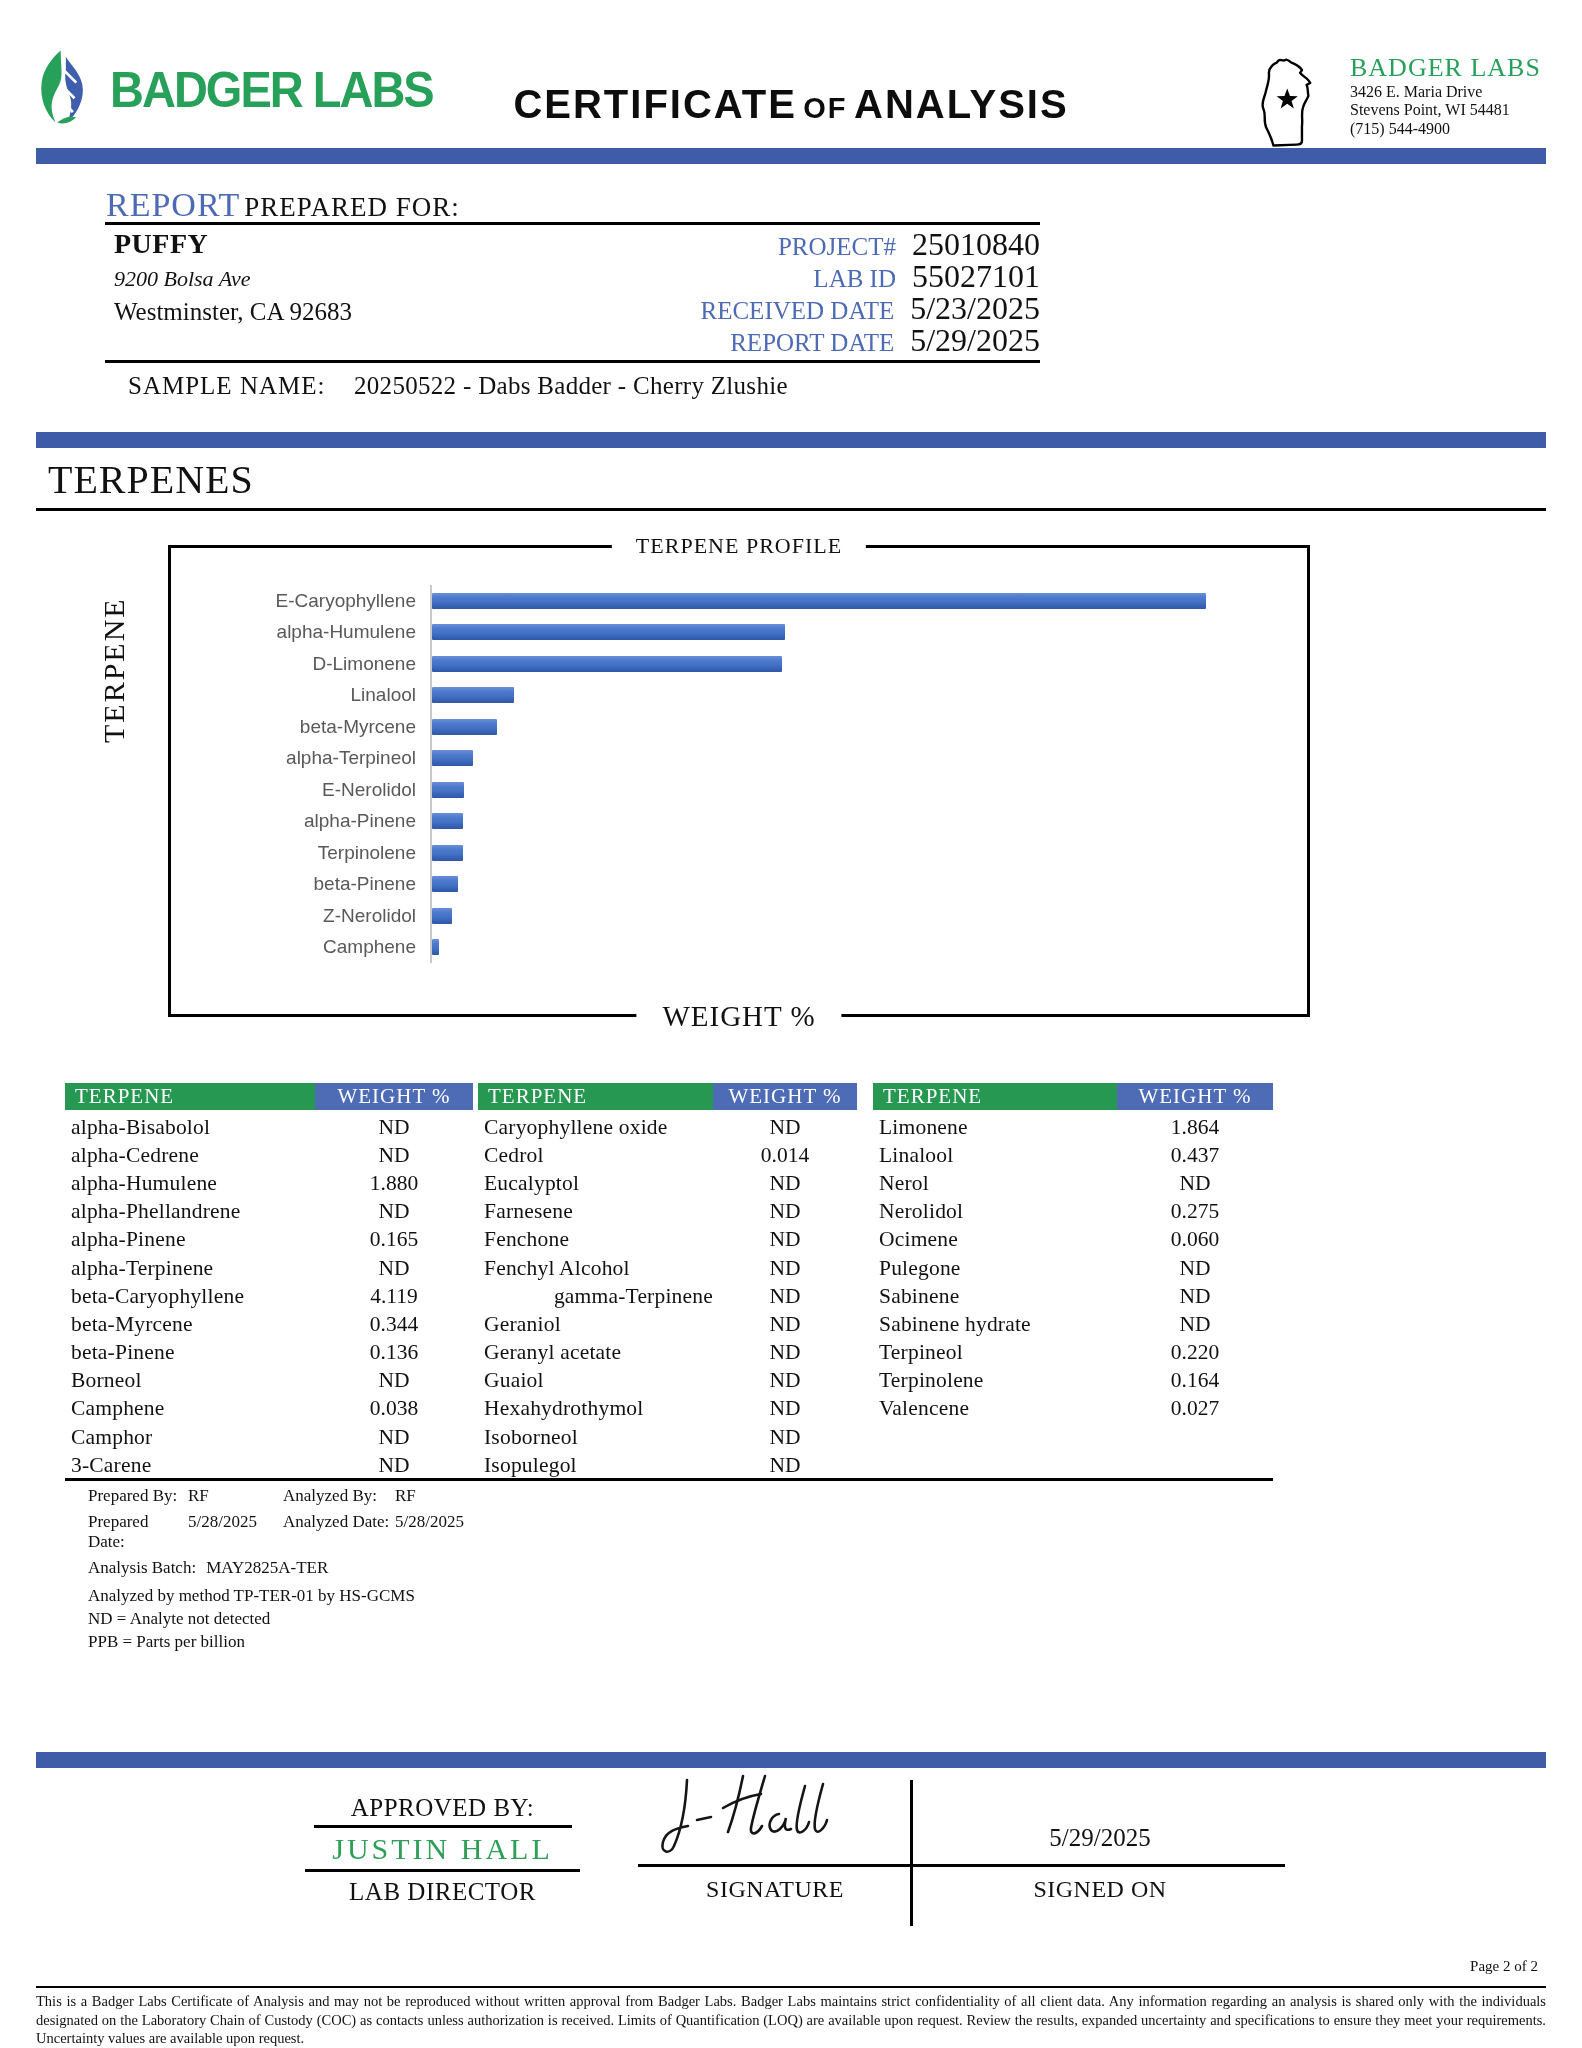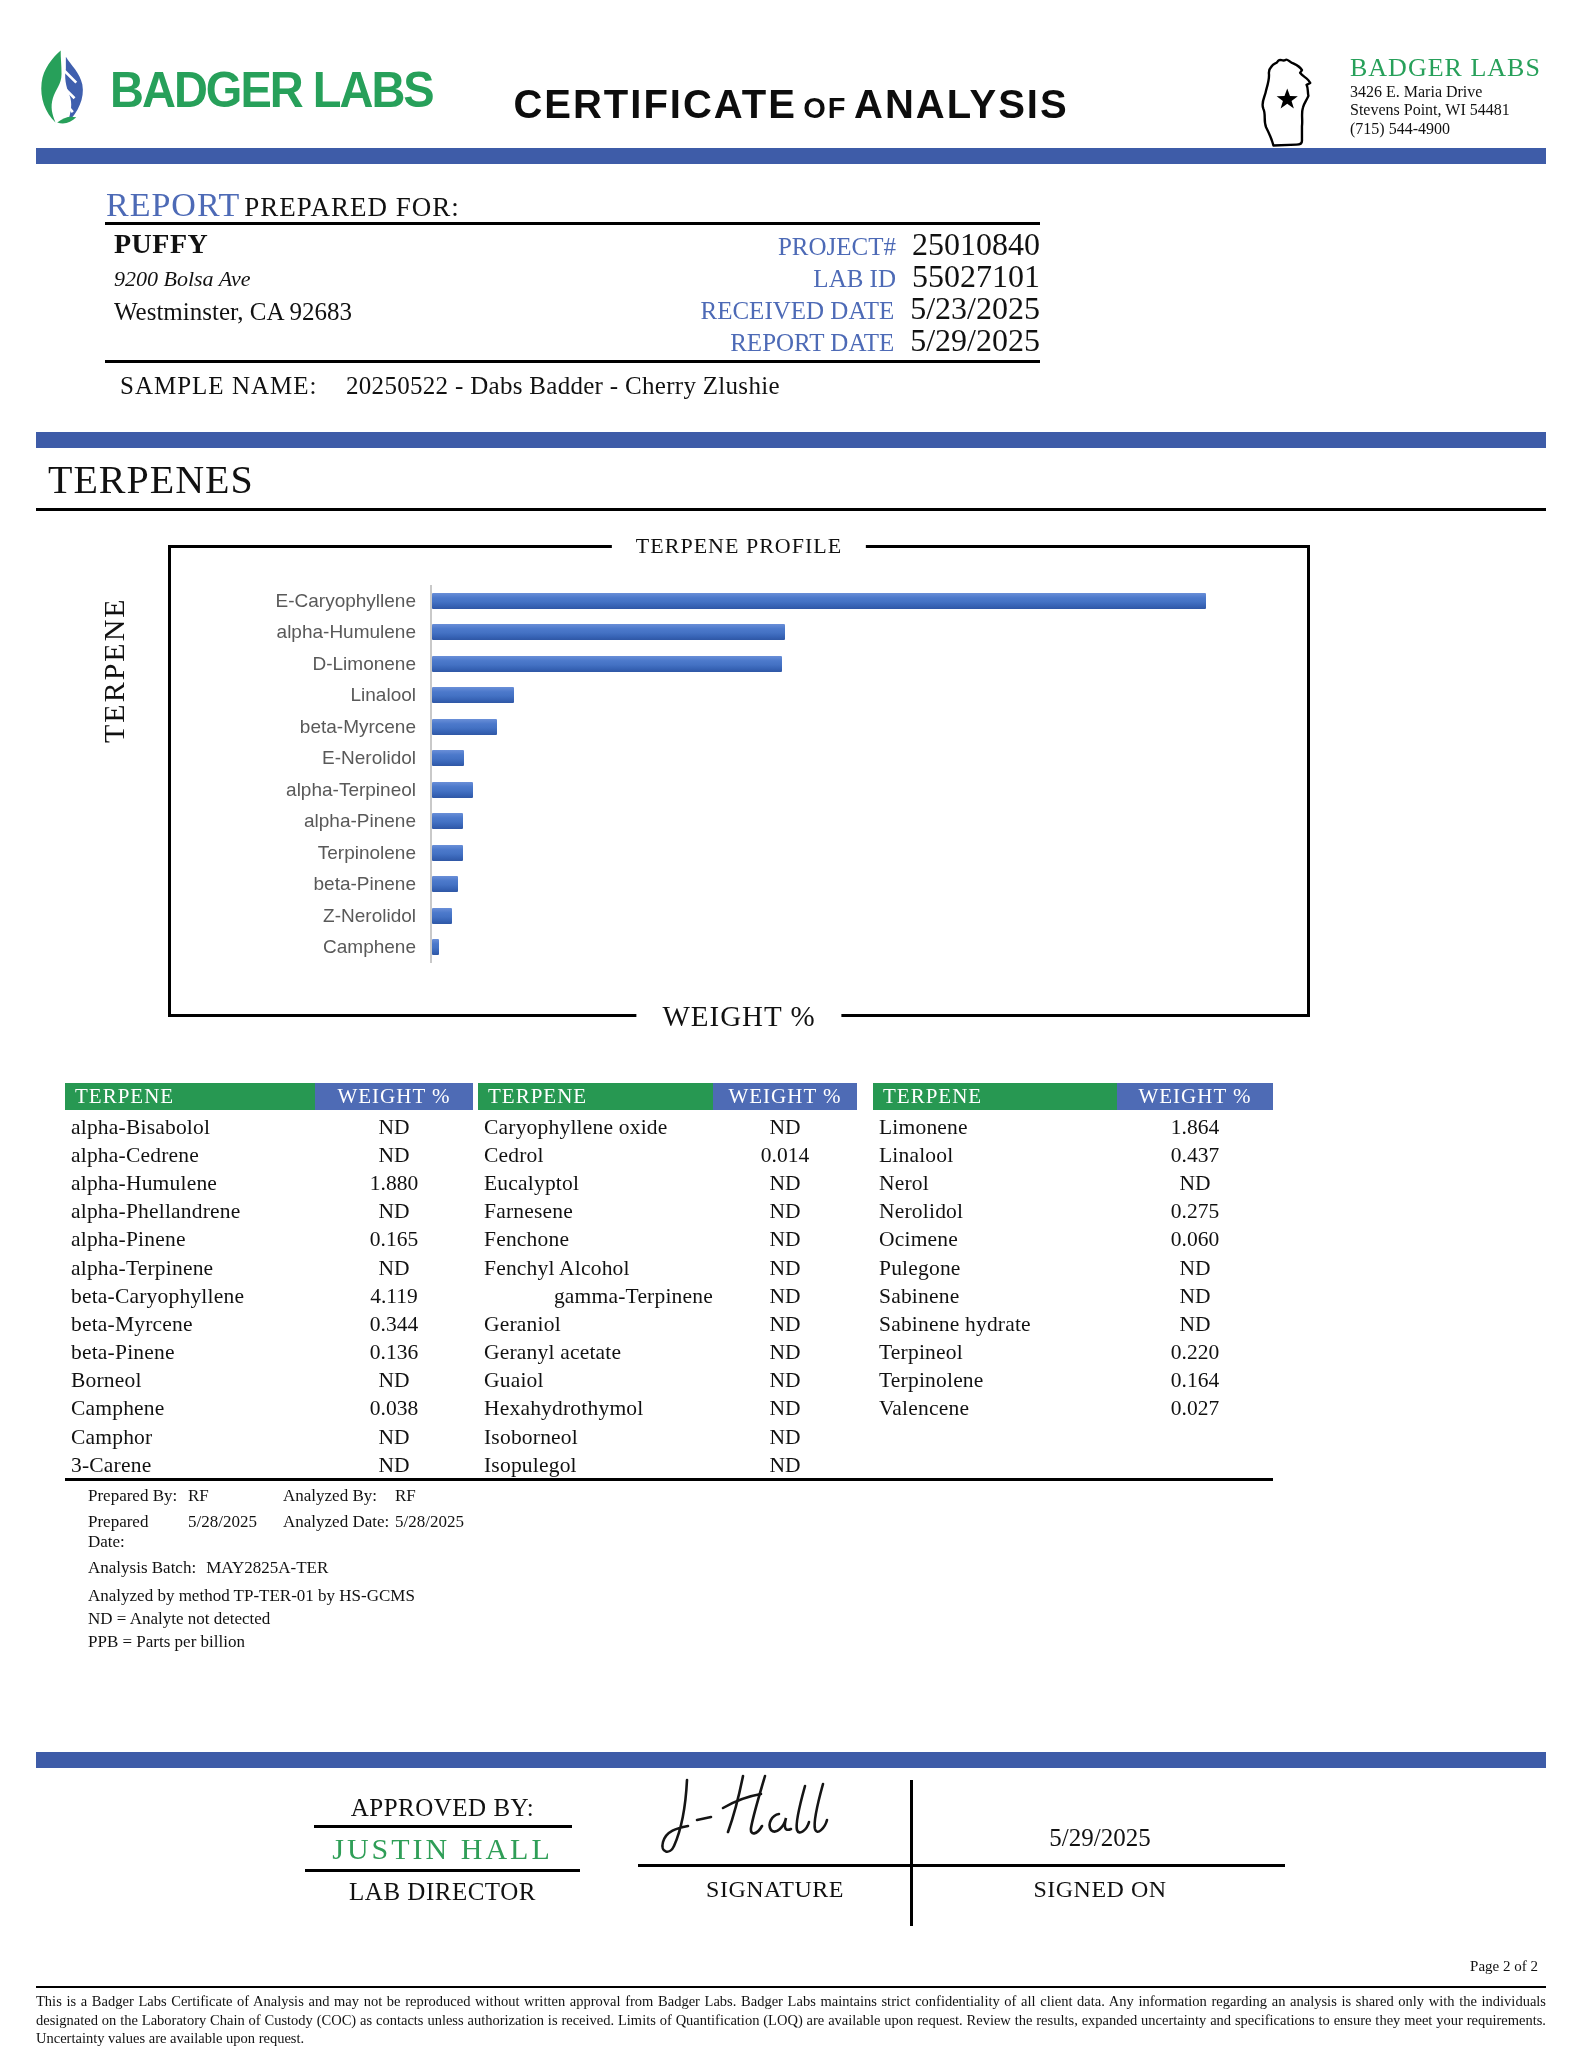--- a/index.html
+++ b/index.html
@@ -34,21 +34,21 @@
   .report-heading .r1{color:var(--lblue);font-size:34px;letter-spacing:1px;}
   .report-heading .r2{color:#111;font-size:27px;letter-spacing:1px;}
   .rule{position:absolute;background:#000;height:3px;}
   .client-name{position:absolute;left:114px;top:228px;font-size:28px;font-weight:700;letter-spacing:.5px;}
   .client-line1{position:absolute;left:114px;top:266px;font-size:22px;font-style:italic;}
   .client-line2{position:absolute;left:114px;top:298px;font-size:25px;}
   .meta-rows{position:absolute;left:560px;top:226px;width:480px;}
   .meta-row{display:flex;height:32px;align-items:baseline;}
   .meta-label{width:345px;text-align:right;color:var(--lblue);font-size:25px;}
   .meta-value{margin-left:16px;font-size:32px;color:#111;}
-  .sample-row{position:absolute;left:120px;top:372px;font-size:25px;letter-spacing:.3px;}
+  .sample-row{position:absolute;left:128px;top:372px;font-size:25px;letter-spacing:.3px;}
   .sample-row .sl{letter-spacing:1px;}
   .sample-row .sv{margin-left:22px;}
 
   
   .terp-heading{position:absolute;left:48px;top:456px;font-size:40px;letter-spacing:1px;}
 
   
   .chart-box{position:absolute;left:168px;top:545px;width:1142px;height:472px;border:3px solid #000;}
   .chart-title{position:absolute;left:50%;top:0;transform:translate(-50%,-58%);background:#fff;padding:0 24px;font-size:22px;letter-spacing:1px;white-space:nowrap;}
   .chart-xlabel{position:absolute;left:50%;bottom:0;transform:translate(-50%,58%);background:#fff;padding:0 26px;font-size:29px;letter-spacing:1px;white-space:nowrap;}
@@ -207,29 +207,29 @@
             <div class="chart-bar" style="width: 82.2px;"></div>
           </div>
         </div>
         <div class="chart-row">
           <div class="chart-cat">beta-Myrcene</div>
           <div class="chart-barcell">
             <div class="chart-bar" style="width: 64.7px;"></div>
           </div>
         </div>
         <div class="chart-row">
+          <div class="chart-cat">alpha-Terpineol</div>
+          <div class="chart-barcell">
+            <div class="chart-bar" style="width: 41.4px;"></div>
+          </div>
+        </div>
+        <div class="chart-row">
           <div class="chart-cat">E-Nerolidol</div>
           <div class="chart-barcell">
             <div class="chart-bar" style="width: 32px;"></div>
-          </div>
-        </div>
-        <div class="chart-row">
-          <div class="chart-cat">alpha-Terpineol</div>
-          <div class="chart-barcell">
-            <div class="chart-bar" style="width: 41.4px;"></div>
           </div>
         </div>
         <div class="chart-row">
           <div class="chart-cat">alpha-Pinene</div>
           <div class="chart-barcell">
             <div class="chart-bar" style="width: 31px;"></div>
           </div>
         </div>
         <div class="chart-row">
           <div class="chart-cat">Terpinolene</div>

